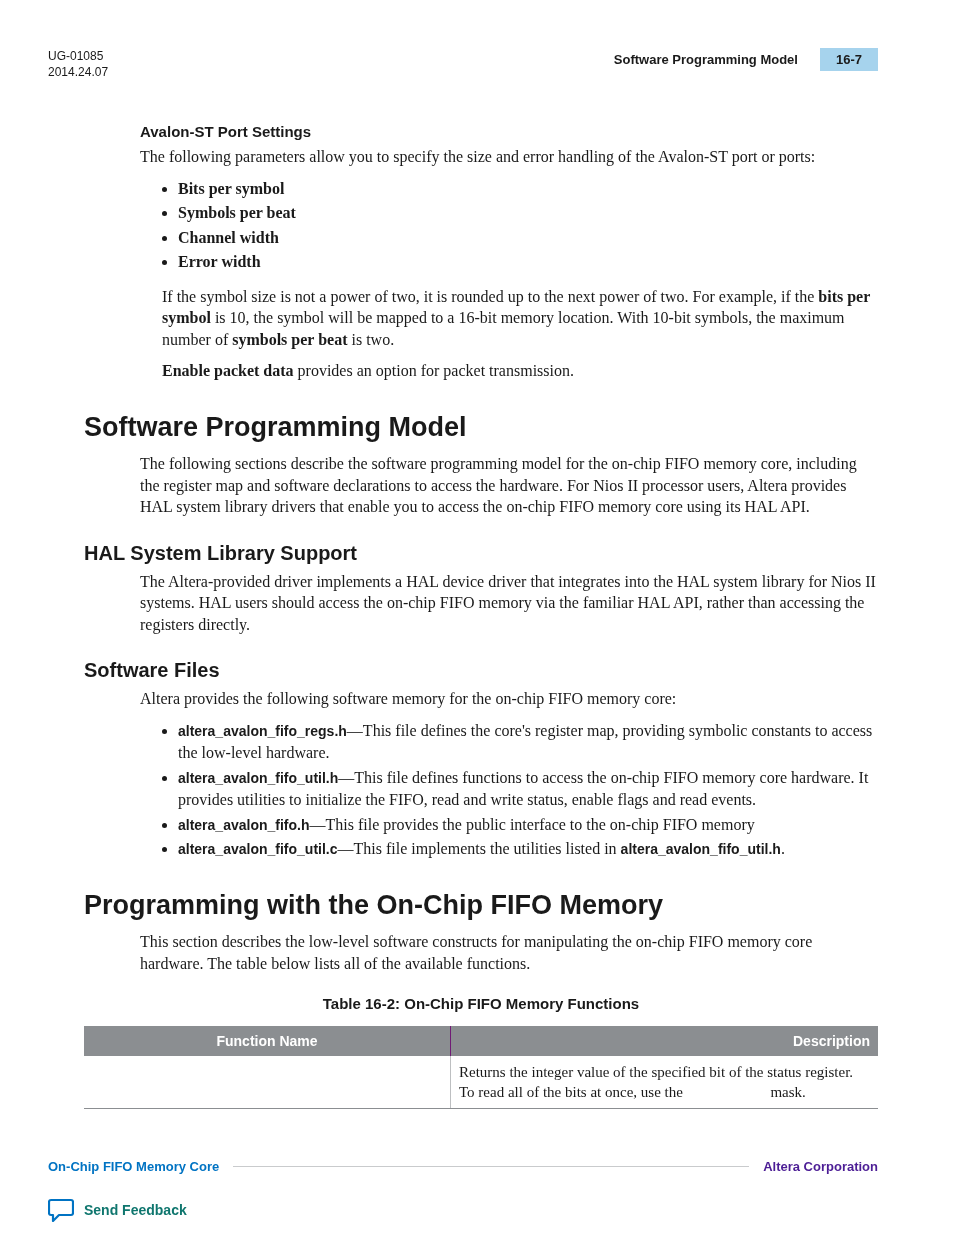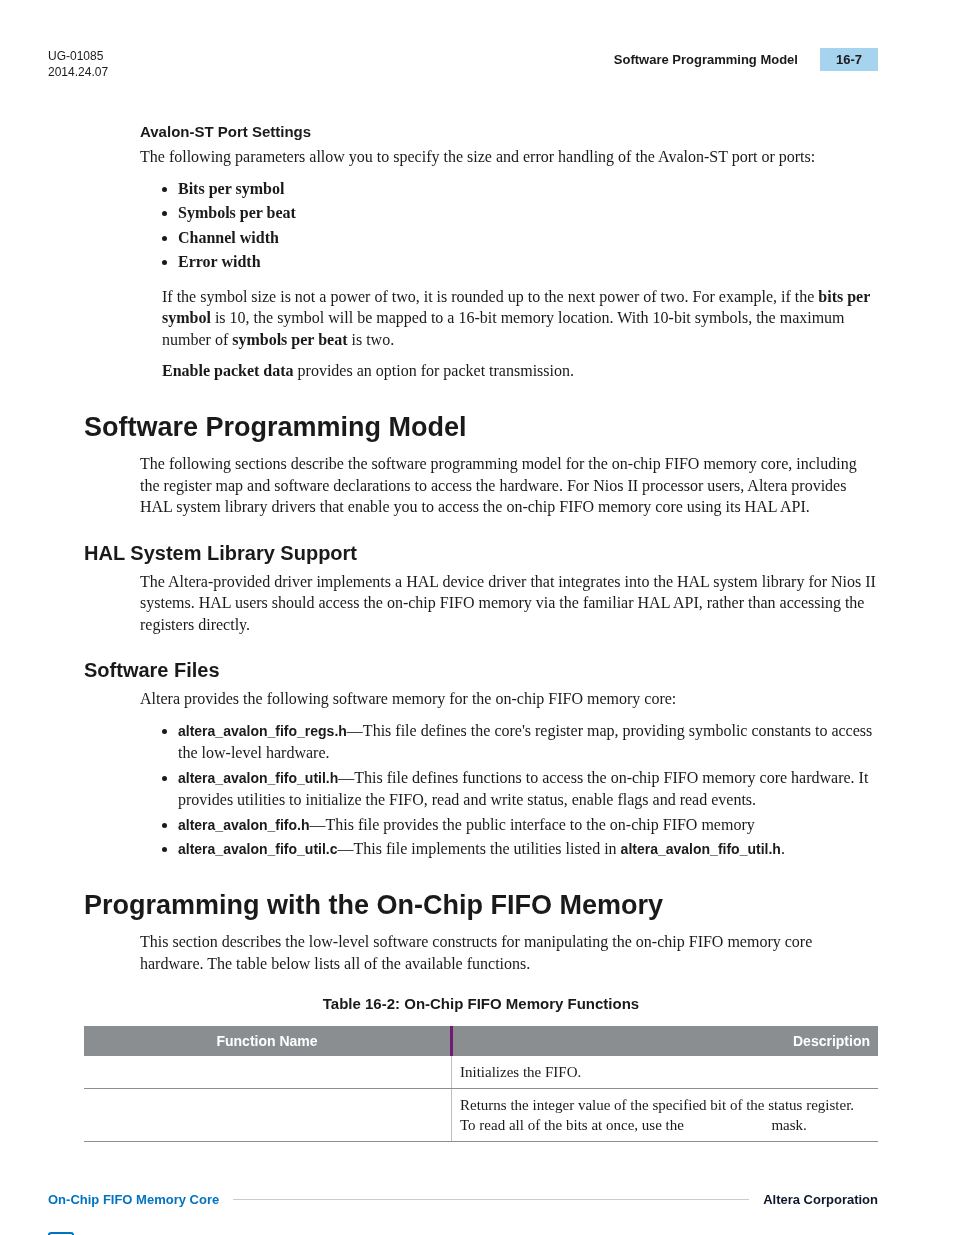--- a/index.html
+++ b/index.html
@@ -107,21 +107,21 @@
     font-size: 15px;
   }
   table.func th {
     background: #8b8e91;
     color: #fff;
     font-family: "Myriad Pro", "Segoe UI", Arial, sans-serif;
     font-weight: 700;
     font-size: 14px;
     text-align: center;
     padding: 7px 8px;
-    border-right: 3px solid #701a75;
+    border-right: 1px solid #701a75;
   }
   table.func th:last-child { border-right: none; text-align: right; }
   table.func td {
     border-bottom: 1px solid #8b8e91;
     border-right: 1px solid #bdbfc1;
     padding: 6px 8px;
     vertical-align: top;
     line-height: 1.35;
   }
   table.func td:first-child { width: 350px; }
@@ -136,21 +136,21 @@
     justify-content: center;
     align-items: center;
     font-family: "Myriad Pro", "Segoe UI", Arial, sans-serif;
     font-size: 13px;
     font-weight: 700;
   }
   .footer-line .left {
     color: #0073c3;
   }
   .footer-line .right {
-    color: #0f172a;
+    color: #4c1d95;
   }
   .footer-divider {
     flex: 1;
     border-top: 1px solid #c9cbcd;
     margin: 0 14px;
     height: 0;
   }
   .feedback {
     margin-top: 24px;
     display: flex;
@@ -245,24 +245,20 @@
   <div class="h2-block">
     <div class="table-title">Table 16-2: On-Chip FIFO Memory Functions</div>
     <table class="func">
       <tbody>
           <tr class="head-row">
         <th>Function Name</th>
         <th>Description</th>
       </tr>
       <tr>
         <td></td>
-        <td>Initializes the FIFO.</td>
-      </tr>
-      <tr>
-        <td></td>
         <td><span>Returns the integer value of the specified bit of the status register. To read all of the bits at once, use the </span><span class="mask"></span><span> mask.</span></td>
       </tr>
     </tbody>
       </table>
   </div>
 
   <div class="footer">
     <div class="footer-line">
       <span class="left">On-Chip FIFO Memory Core</span>
       <span class="footer-divider"></span>

